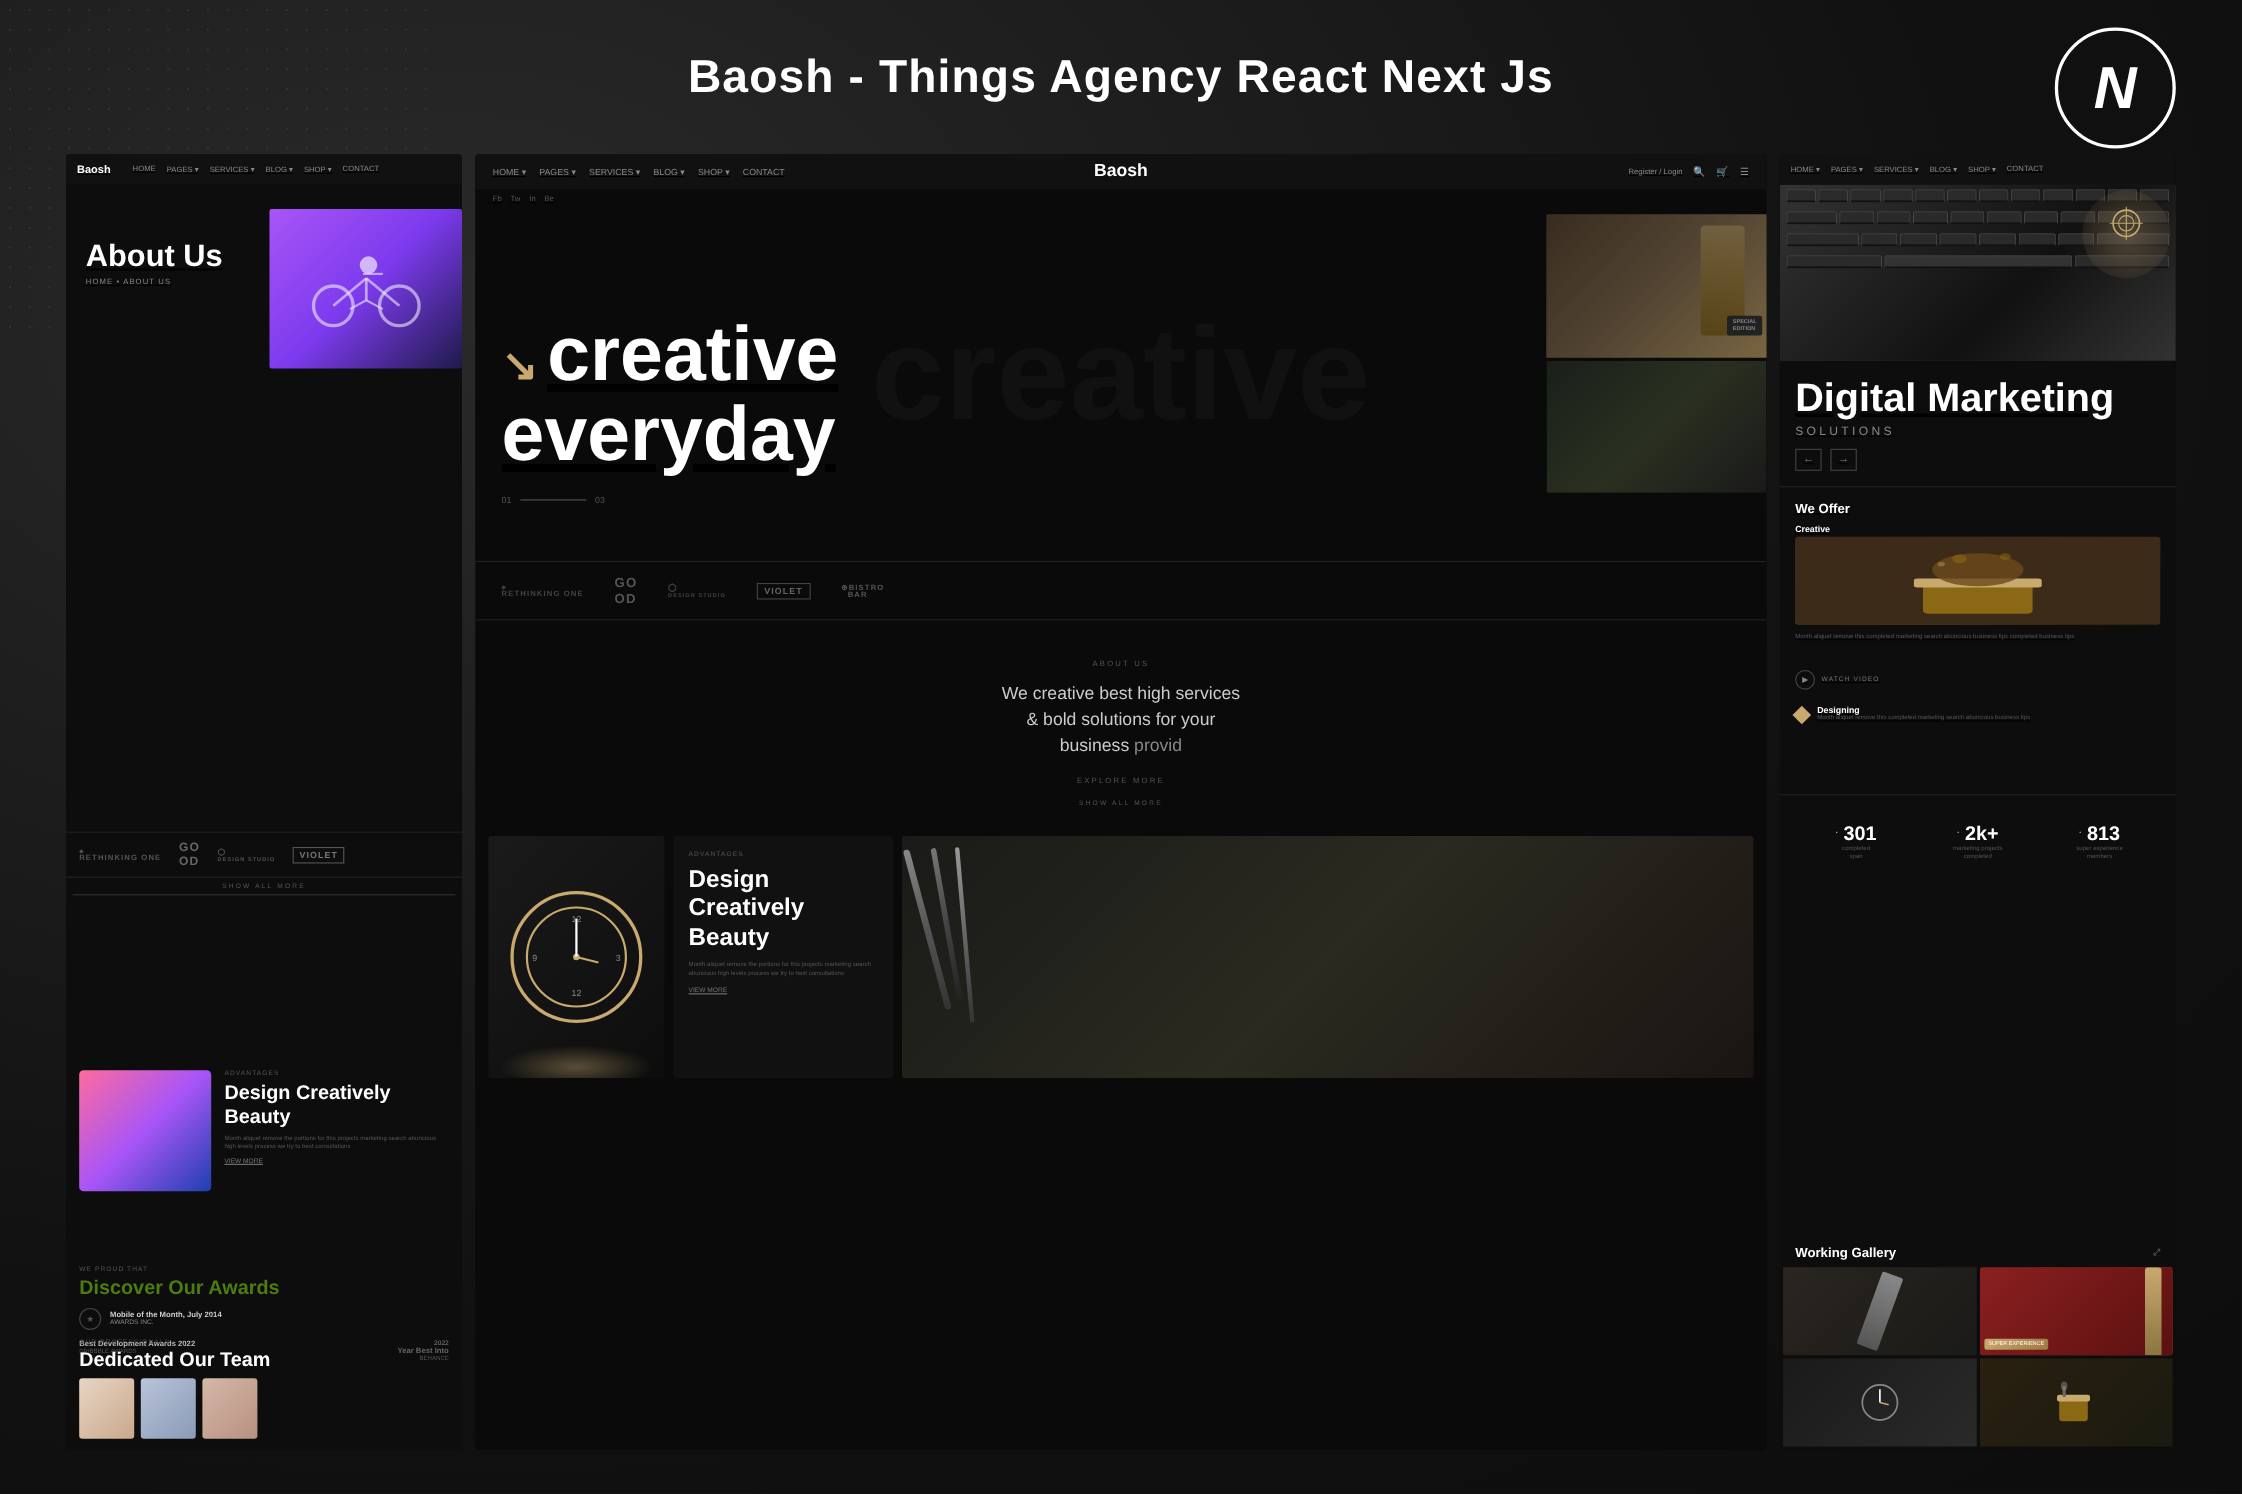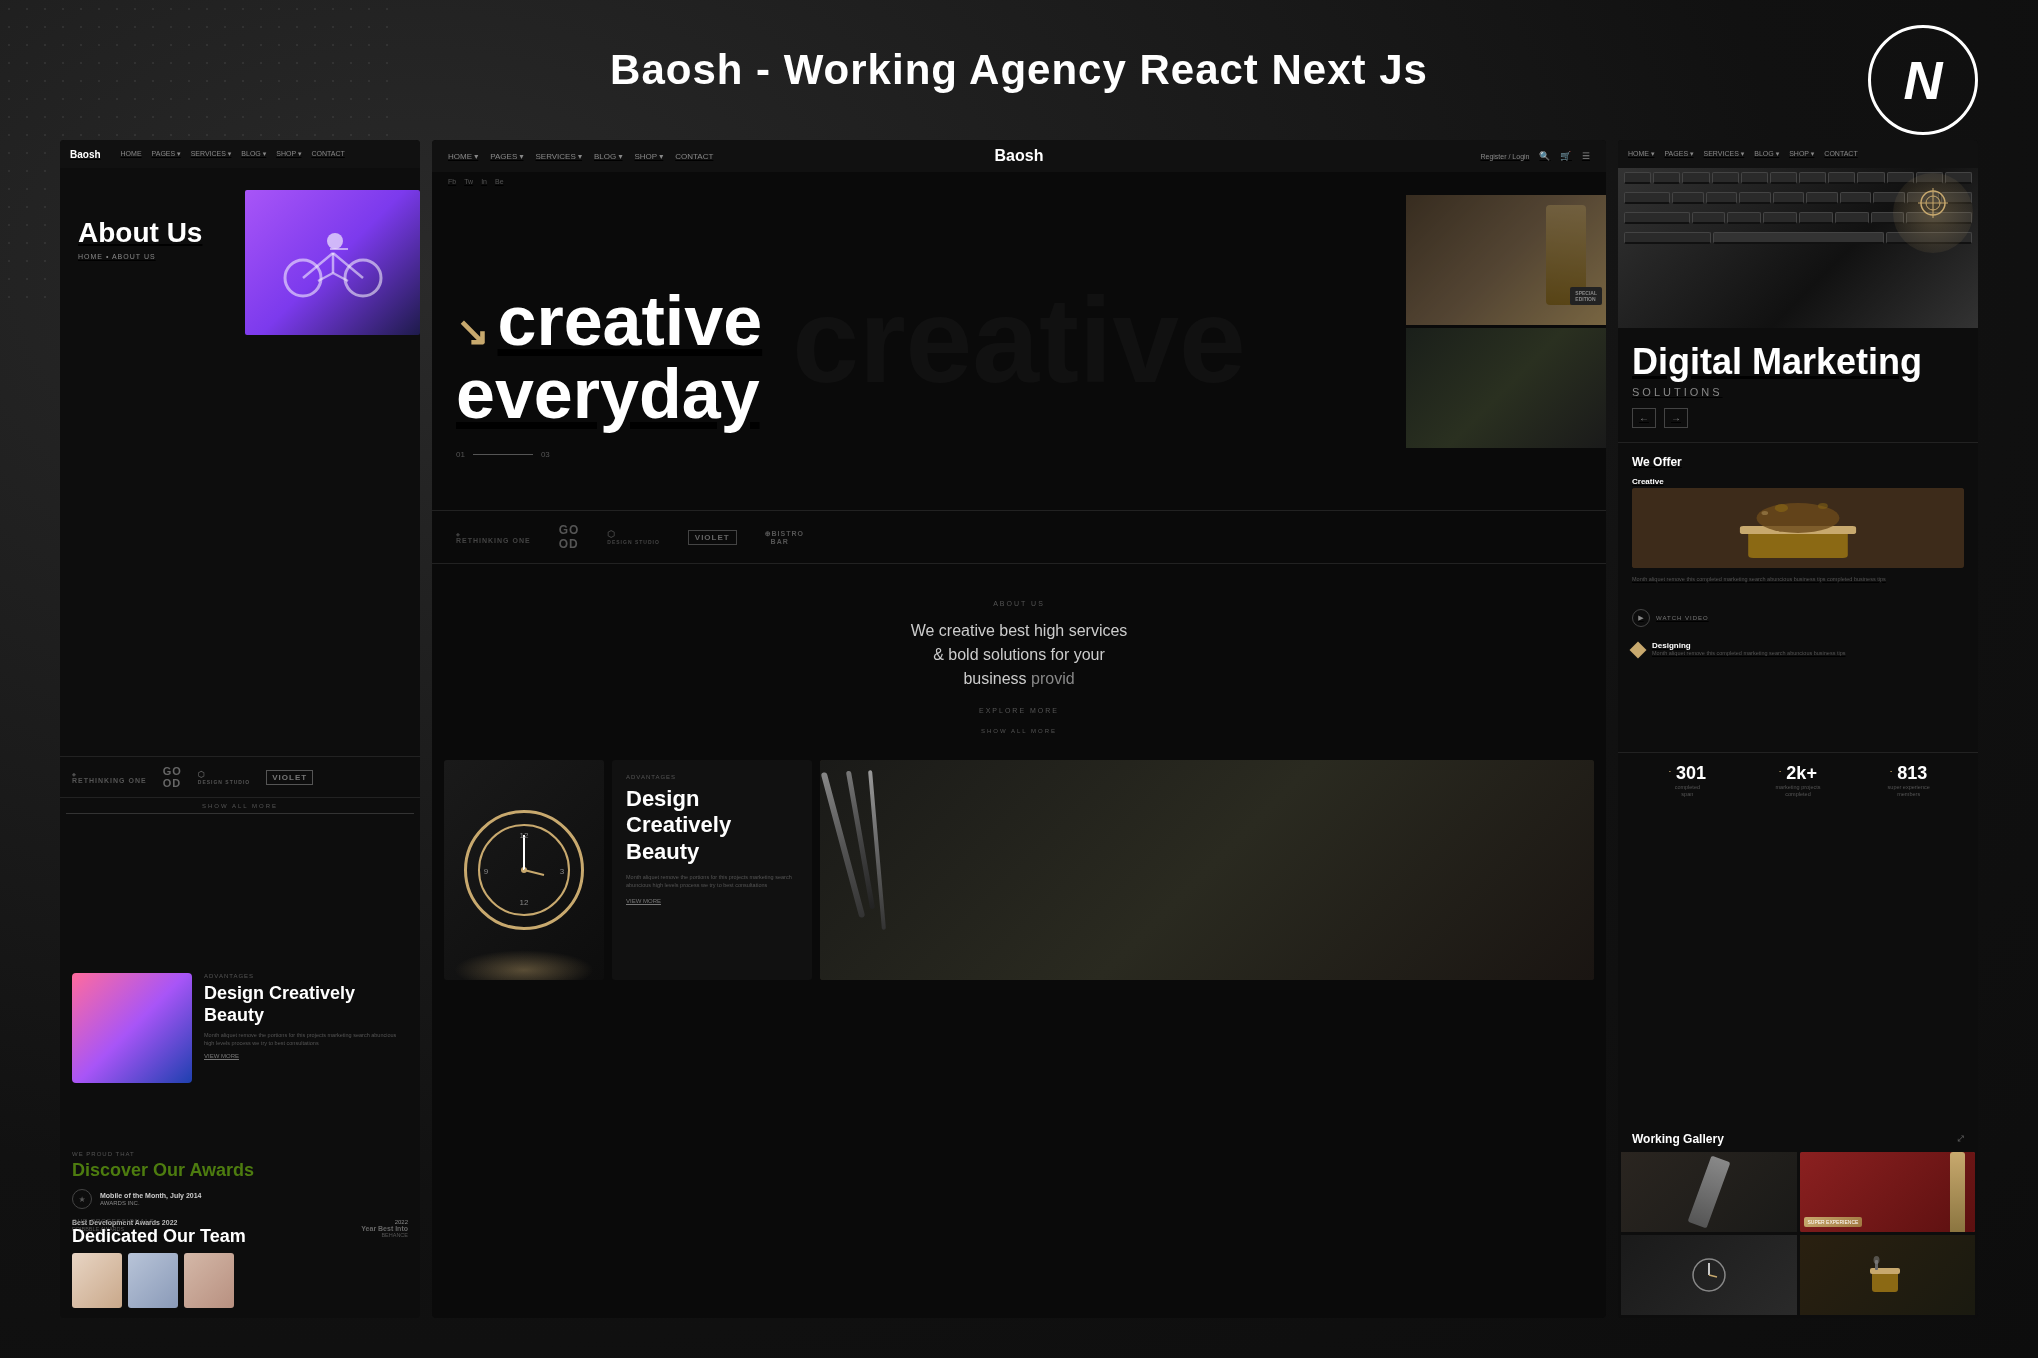--- a/index.html
+++ b/index.html
@@ -853,21 +853,21 @@
       text-transform: uppercase;
     }
 
     
     .stats-row {
       position: absolute;
       bottom: 510px;
       left: 0; right: 0;
       display: flex;
       gap: 0;
-      padding: 10px 14px;
+      padding: 25px 14px;
       border-top: 1px solid #222;
     }
 
     .stat-item {
       flex: 1;
       text-align: center;
     }
 
     .stat-number {
       color: #fff;
@@ -977,21 +977,21 @@
       font-weight: 700;
     }
   </style>
 </head>
 <body>
 
 <div class="bg-overlay"></div>
 <div class="dot-pattern"></div>
 
 <div class="header">
-  <h1 class="header-title">Baosh - Working Agency React Next Js</h1>
+  <h1 class="header-title">Baosh - Things Agency React Next Js</h1>
 </div>
 
 <div class="nextjs-logo">
   <span class="nextjs-logo-text">N</span>
 </div>
 
 <div class="panels-container">
 
   <div class="panel-left">
     <div class="panel-navbar">

